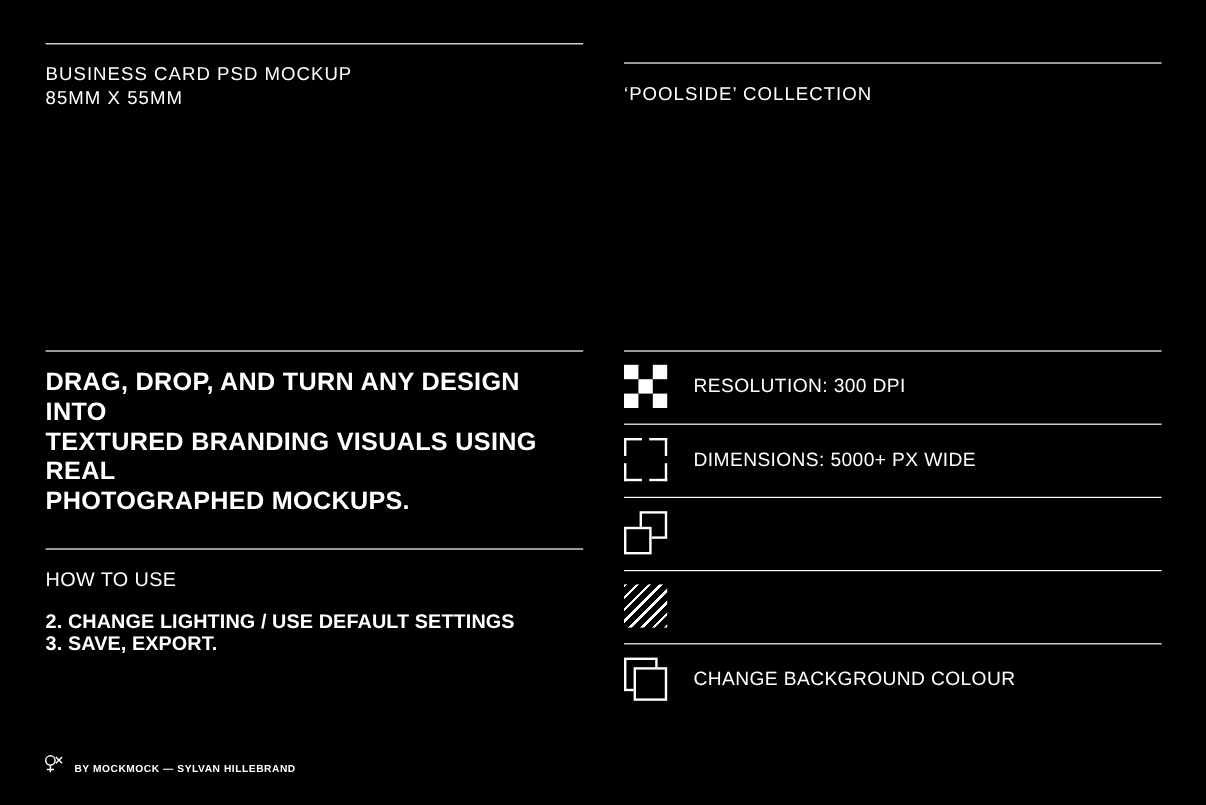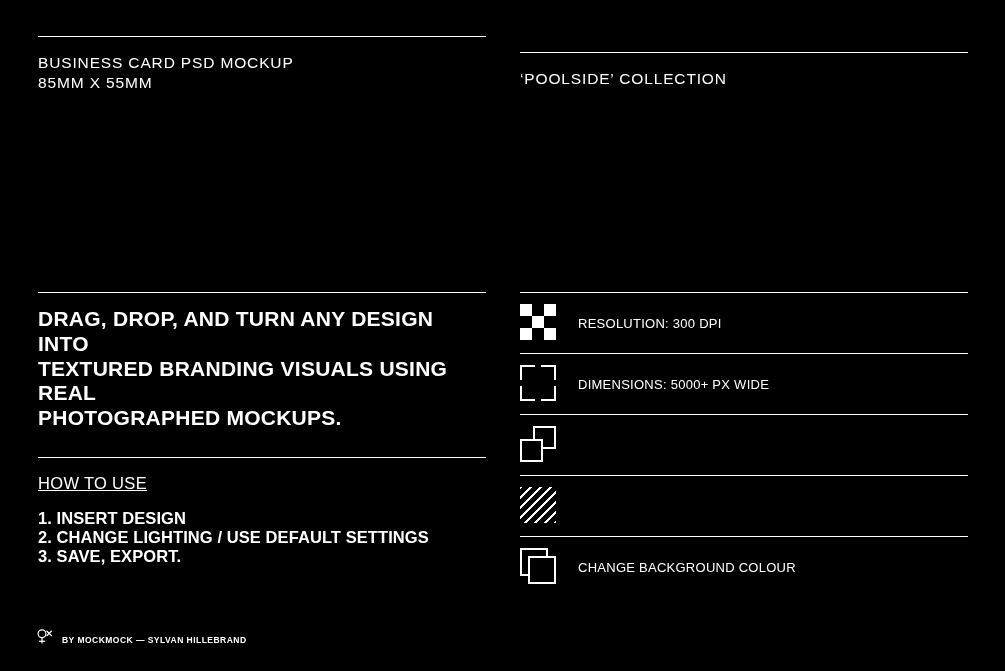--- a/index.html
+++ b/index.html
@@ -73,21 +73,20 @@
   .howto-rule {
     width: 448px;
     margin-top: 26px;
   }
   .howto-title {
     font-size: 16.5px;
     font-weight: 400;
     letter-spacing: 0.02em;
     margin-top: 16px;
     text-transform: uppercase;
-    text-decoration: underline;
   }
   .howto-list {
     margin: 16px 0 0 0;
     padding: 0;
     list-style: none;
     font-size: 16.5px;
     font-weight: 700;
     letter-spacing: 0.005em;
     line-height: 1.17;
     text-transform: uppercase;
@@ -105,21 +104,21 @@
     width: 448px;
   }
   .feature-icon {
     width: 38px;
     height: 38px;
     flex: 0 0 38px;
     margin-left: 0;
     position: relative;
   }
   .feature-label {
-    font-size: 13px;
+    font-size: 16px;
     font-weight: 400;
     letter-spacing: 0.02em;
     margin-left: 20px;
     text-transform: uppercase;
     white-space: nowrap;
   }
 
   
   .ic-checker {
     width: 36px; height: 36px;
@@ -204,21 +203,20 @@
 
   <div class="col-left" id="mid-left">
     <div class="rule"></div>
     <div class="body-copy">DRAG, DROP, AND TURN ANY DESIGN INTO
 TEXTURED BRANDING VISUALS USING REAL
 PHOTOGRAPHED MOCKUPS.</div>
 
     <div class="rule-thin howto-rule"></div>
     <div class="howto-title">HOW TO USE</div>
     <ul class="howto-list">
-      <li>1. INSERT DESIGN</li>
       <li>2. CHANGE LIGHTING / USE DEFAULT SETTINGS</li>
       <li>3. SAVE, EXPORT.</li>
     </ul>
   </div>
 
   <div class="col-right" id="features">
 
     <div class="rule feature-rule"></div>
     <div class="feature-row">
       <div class="feature-icon">

